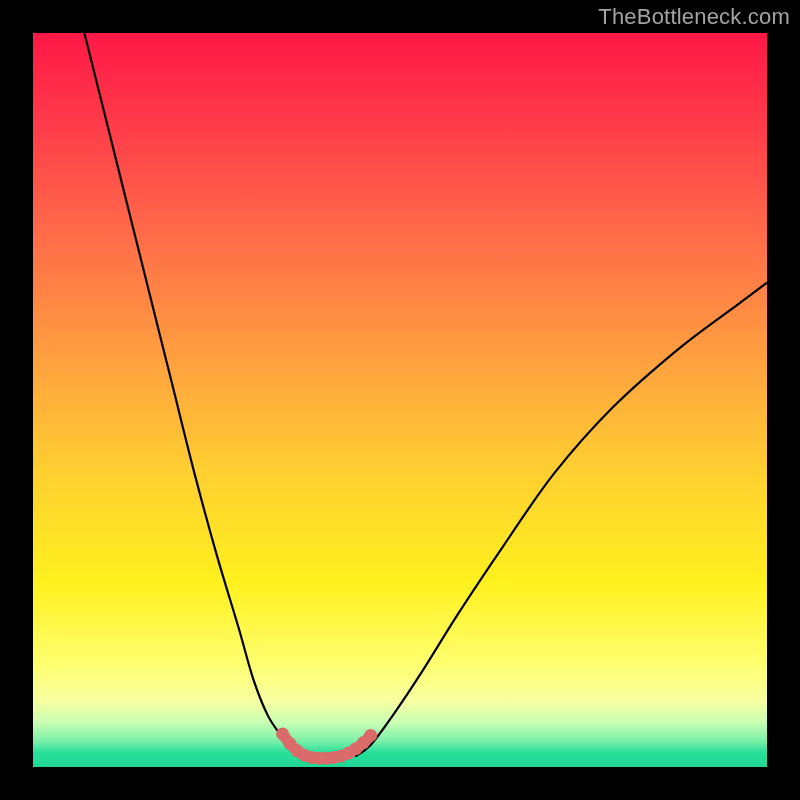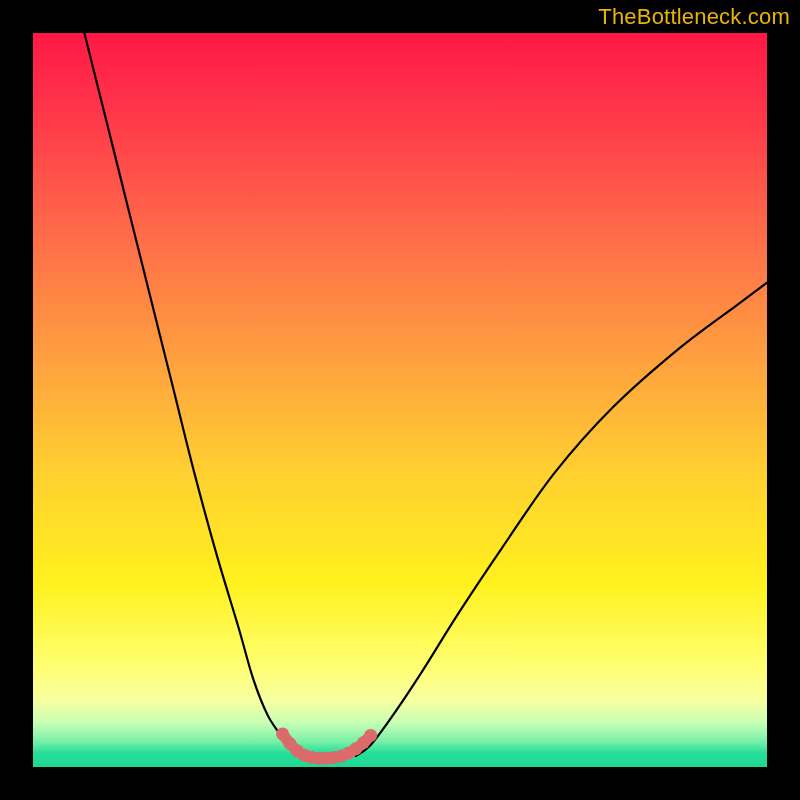--- a/index.html
+++ b/index.html
@@ -41,21 +41,21 @@
       #29e09a 98%,
       #1fd693 100%
     );
   }
   .watermark {
     position: absolute;
     top: 4px;
     right: 10px;
     font-size: 22px;
     font-weight: 500;
-    color: #eab308;
+    color: #a3a3a3;
     letter-spacing: 0.2px;
     font-family: Arial, Helvetica, sans-serif;
   }
   svg.curves {
     position: absolute;
     left: 33px;
     top: 33px;
     width: 734px;
     height: 734px;
     overflow: visible;

